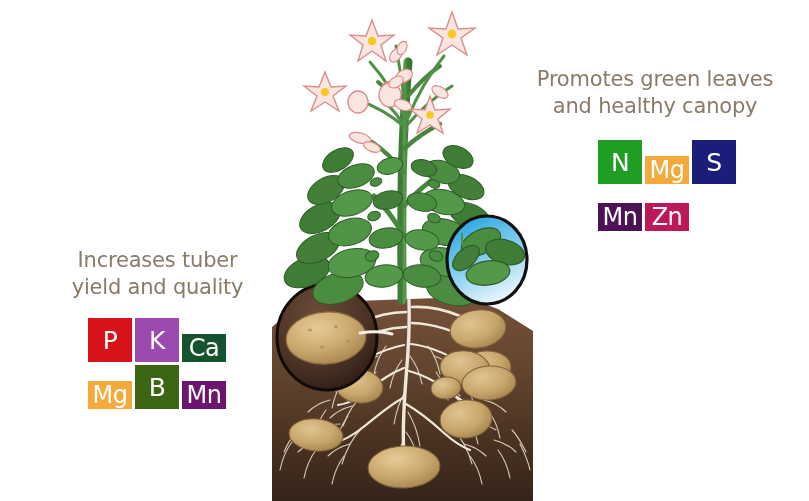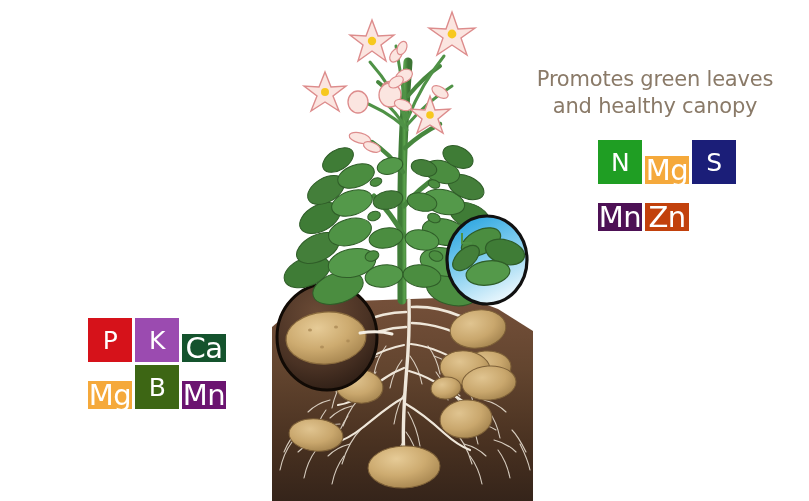--- a/index.html
+++ b/index.html
@@ -48,21 +48,21 @@
     display: flex;
     align-items: center;
     justify-content: center;
     color: #ffffff;
     font-family: "DejaVu Sans", sans-serif;
     font-size: 25px;
     line-height: 1;
     letter-spacing: -0.5px;
     user-select: none;
   }
-  .tile.two-char { font-size: 29px; margin-top: 16px; }
+  .tile.two-char { font-size: 24px; margin-top: 16px; }
 
   
   #illustration {
     position: absolute;
     left: 0; top: 0;
     width: 809px; height: 501px;
     pointer-events: none;
   }
 </style>
 </head>
@@ -351,25 +351,27 @@
       </div>
     <div class="tile two-char" style="background:#f5a93b">
         <span>Mg</span>
       </div>
     <div class="tile" style="background:#1b1e78">
         <span>S</span>
       </div>
     <div class="tile two-char" style="background:#4d1155">
         <span>Mn</span>
       </div>
-    <div class="tile two-char" style="background:#c2410c">
+    <div class="tile two-char" style="background:#be185d">
         <span>Zn</span>
       </div>
   </div>
 
+  <div class="callout-text" id="callout-left-text">Increases tuber
+yield and quality</div>
 
   <div class="tile-grid" id="tiles-left">
     <div class="tile" style="background:#d6121a">
         <span>P</span>
       </div>
     <div class="tile" style="background:#9b4bb0">
         <span>K</span>
       </div>
     <div class="tile two-char" style="background:#14532d">
         <span>Ca</span>

